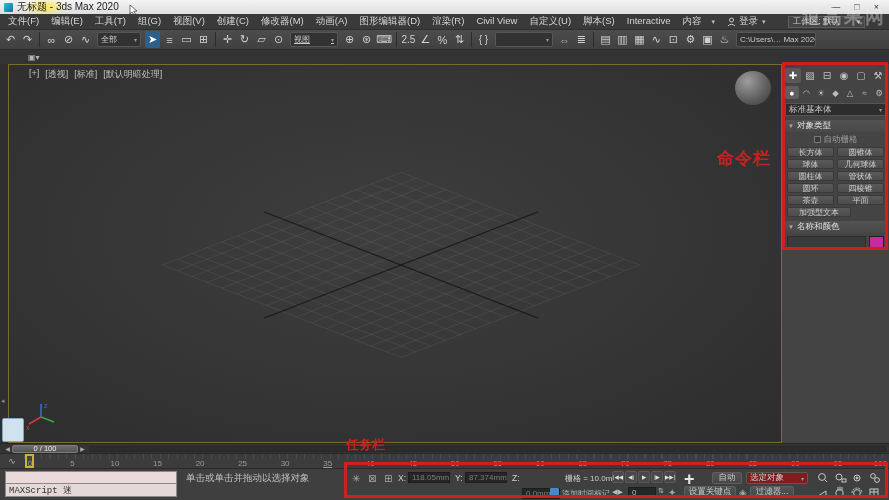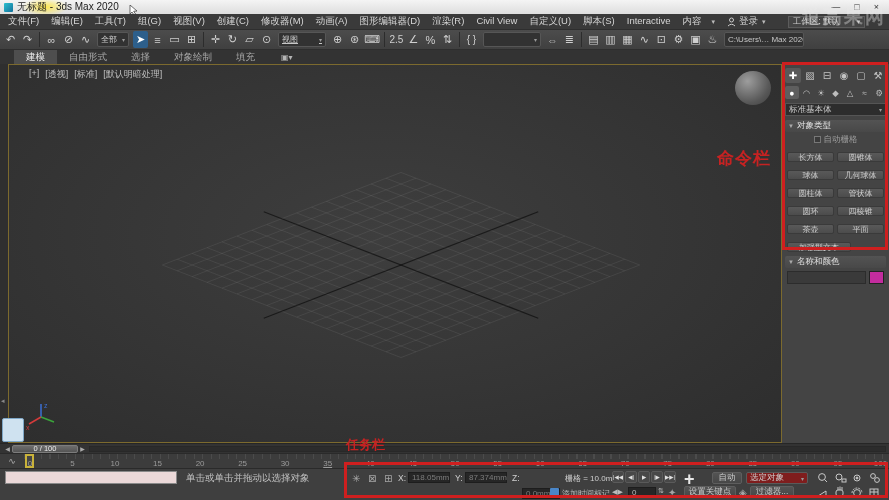--- a/index.html
+++ b/index.html
@@ -49,21 +49,21 @@
 .cp-tab{flex:1;height:15px;display:flex;align-items:center;justify-content:center;font-size:10px;color:#c2c2c2;border-radius:2px}
 .cp-tab.active{background:#585858;color:#fff}
 .cp-cats{display:flex;gap:1px;height:15px;align-items:center;margin-top:1px}
 .cp-cat{flex:1;height:13px;display:flex;align-items:center;justify-content:center;font-size:8.5px;color:#bdbdbd;border-radius:2px}
 .cp-cat.active{background:#5e5e5e;color:#fff}
 .cp-dd{height:13px;margin-top:3px;background:#2d2d2d;border:1px solid #555;display:flex;align-items:center;justify-content:space-between;padding:0 3px;font-size:8.5px}
 .rollout{height:12px;margin-top:4px;background:linear-gradient(#535353,#484848);border-radius:2px;display:flex;align-items:center;gap:3px;padding:0 3px;font-size:8.5px;color:#e0e0e0}
 .r-arrow{font-size:6px;color:#aaa}
 .autogrid{height:11px;display:flex;align-items:center;justify-content:center;gap:3px;font-size:8.5px;color:#9c9c9c;margin-top:2px}
 .cbx{width:7px;height:7px;border:1px solid #777;background:#3a3a3a}
-.objgrid{display:grid;grid-template-columns:1fr 1fr;gap:8px 3px;margin-top:7px;padding:0 2px}
+.objgrid{display:grid;grid-template-columns:1fr 1fr;gap:2px 3px;margin-top:2px;padding:0 2px}
 .objbtn{height:10px;background:linear-gradient(#595959,#4c4c4c);border:1px solid #3a3a3a;border-radius:2px;display:flex;align-items:center;justify-content:center;font-size:8px;color:#ccc;white-space:nowrap;overflow:hidden}
 .objbtn.wide{grid-column:1/3;width:64px;justify-self:start}
 .namecolor{display:flex;align-items:center;gap:3px;margin-top:3px;padding:0 2px}
 .namefield{flex:1;height:13px;background:#3a3a3a;border:1px solid #2c2c2c}
 .swatch{width:15px;height:13px;border:1px solid #222}
 
 .timeslider{height:10px;background:#333;border-top:1px solid #262626;display:flex;align-items:center;padding:0 3px;position:relative}
 .ts-btn{font-size:6px;color:#aaa;width:9px;text-align:center}
 .ts-handle{width:66px;height:8px;background:linear-gradient(#6c6c6c,#555);border:1px solid #7c7c7c;border-radius:2px;font-size:7.5px;color:#ececec;display:flex;align-items:center;justify-content:center}
 .ts-track{flex:1;height:6px;background:#2c2c2c;border:1px solid #282828;margin-left:2px}
@@ -153,21 +153,21 @@
     </div>
   </div>
 
   <div class="toolbar" id="toolbar">
       <span class="ticon">↶</span>
       <span class="ticon">↷</span>
       <span class="tsep"></span>
       <span class="ticon">∞</span>
       <span class="ticon">⊘</span>
       <span class="ticon">∿</span>
-      <div class="tdd" style="width: 32px;">
+      <div class="tdd" style="width: 44px;">
         <span>全部</span>
         <span class="dda">▾</span>
       </div>
       <span class="ticon active">➤</span>
       <span class="ticon">≡</span>
       <span class="ticon">▭</span>
       <span class="ticon">⊞</span>
       <span class="tsep"></span>
       <span class="ticon">✛</span>
       <span class="ticon">↻</span>
@@ -201,27 +201,20 @@
       <span class="ticon">⊡</span>
       <span class="ticon">⚙</span>
       <span class="ticon">▣</span>
       <span class="ticon">♨</span>
       <div class="tdd" style="width: 80px;">
         <span>C:\Users\… Max 2020</span>
       </div>
     </div>
 
   <div class="ribbon">
-    <div id="ribbon-tabs" style="display:flex">
-        <span class="rtab active">建模</span>
-        <span class="rtab">自由形式</span>
-        <span class="rtab">选择</span>
-        <span class="rtab">对象绘制</span>
-        <span class="rtab">填充</span>
-      </div>
     <span class="ribbon-more">▣▾</span>
   </div>
 
   <div class="main">
     <div class="leftstrip">
       <span class="strip-arrow">◂</span>
     </div>
 
     <div class="viewport">
       <svg id="gridsvg">
@@ -363,20 +356,23 @@
         <span class="rlabel" style="left: 84.85%;">85</span>
         <span class="rlabel" style="left: 89.8%;">90</span>
         <span class="rlabel" style="left: 94.75%;">95</span>
         <span class="rlabel" style="left: 99.7%;">100</span>
       </div>
   </div>
 
   <div class="statusbar">
     <div class="listener">
       <div class="pinkbox"></div>
+      <div class="graybox">
+          <span>MAXScript 迷</span>
+        </div>
     </div>
     <div class="prompts">
       <div class="p2">单击或单击并拖动以选择对象</div>
     </div>
 
     <div class="bcontrols">
       <span class="bc gico" style="left:4px;top:4px">✳</span>
       <span class="bc gico" style="left:20px;top:4px">⊠</span>
       <span class="bc gico" style="left:36px;top:4px">⊞</span>
       <span class="bc lbl" style="left:50px;top:4px">X:</span>

